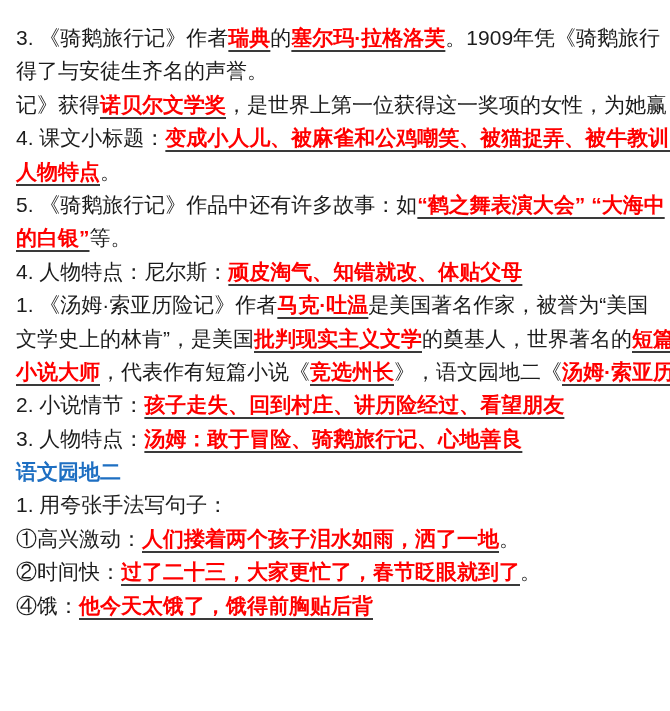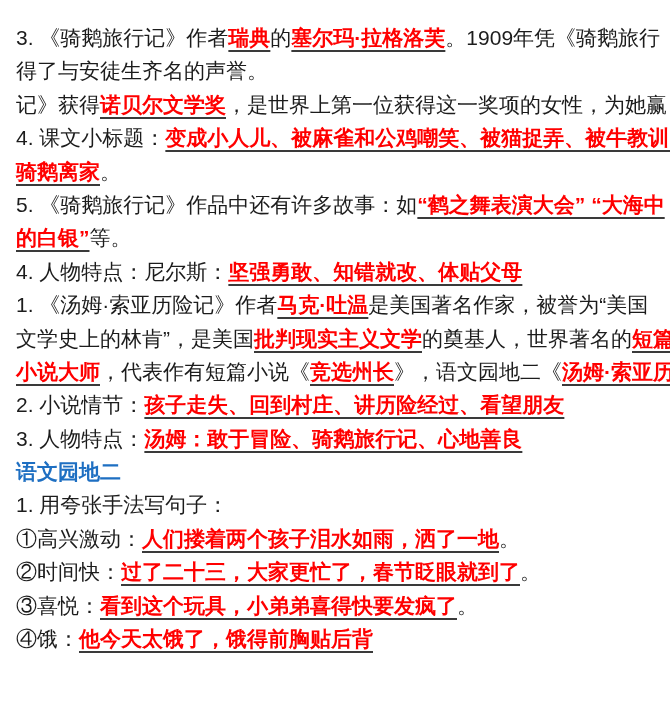--- a/index.html
+++ b/index.html
@@ -57,28 +57,27 @@
   }
 </style>
 </head>
 <body>
 
 <div class="page" id="doc">
     <div class="line"><span class="run-n">3. 《骑鹅旅行记》作者</span><span class="run-r">瑞典</span><span class="run-n">的</span><span class="run-r">塞尔玛·拉格洛芙</span><span class="run-n">。1909年凭《骑鹅旅行</span></div>
     <div class="line"><span class="run-n">得了与安徒生齐名的声誉。</span></div>
     <div class="line"><span class="run-n">记》获得</span><span class="run-r">诺贝尔文学奖</span><span class="run-n">，是世界上第一位获得这一奖项的女性，为她赢</span></div>
     <div class="line"><span class="run-n">4. 课文小标题：</span><span class="run-r">变成小人儿、被麻雀和公鸡嘲笑、被猫捉弄、被牛教训、</span></div>
-    <div class="line"><span class="run-r">骑鹅离家</span><span class="run-n">。</span></div>
+    <div class="line"><span class="run-r">人物特点</span><span class="run-n">。</span></div>
     <div class="line"><span class="run-n">5. 《骑鹅旅行记》作品中还有许多故事：如</span><span class="run-r">“鹤之舞表演大会” “大海中</span></div>
     <div class="line"><span class="run-r">的白银”</span><span class="run-n">等。</span></div>
-    <div class="line"><span class="run-n">4. 人物特点：尼尔斯：</span><span class="run-r">坚强勇敢、知错就改、体贴父母</span></div>
+    <div class="line"><span class="run-n">4. 人物特点：尼尔斯：</span><span class="run-r">顽皮淘气、知错就改、体贴父母</span></div>
     <div class="line"><span class="run-n">1. 《汤姆·索亚历险记》作者</span><span class="run-r">马克·吐温</span><span class="run-n">是美国著名作家，被誉为“美国</span></div>
     <div class="line"><span class="run-n">文学史上的林肯”，是美国</span><span class="run-r">批判现实主义文学</span><span class="run-n">的奠基人，世界著名的</span><span class="run-r">短篇</span></div>
     <div class="line"><span class="run-r">小说大师</span><span class="run-n">，代表作有短篇小说《</span><span class="run-r">竞选州长</span><span class="run-n">》，语文园地二《</span><span class="run-r">汤姆·索亚历险</span></div>
     <div class="line"><span class="run-n">2. 小说情节：</span><span class="run-r">孩子走失、回到村庄、讲历险经过、看望朋友</span></div>
     <div class="line"><span class="run-n">3. 人物特点：</span><span class="run-r">汤姆：敢于冒险、骑鹅旅行记、心地善良</span></div>
     <div class="line heading"><span class="run-h">语文园地二</span></div>
     <div class="line"><span class="run-n">1. 用夸张手法写句子：</span></div>
     <div class="line"><span class="run-n">①高兴激动：</span><span class="run-r">人们搂着两个孩子泪水如雨，洒了一地</span><span class="run-n">。</span></div>
     <div class="line"><span class="run-n">②时间快：</span><span class="run-r">过了二十三，大家更忙了，春节眨眼就到了</span><span class="run-n">。</span></div>
-    <div class="line"><span class="run-n">③喜悦：</span><span class="run-r">看到这个玩具，小弟弟喜得快要发疯了</span><span class="run-n">。</span></div>
     <div class="line"><span class="run-n">④饿：</span><span class="run-r">他今天太饿了，饿得前胸贴后背</span></div>
   </div>
 
 </body></html>

